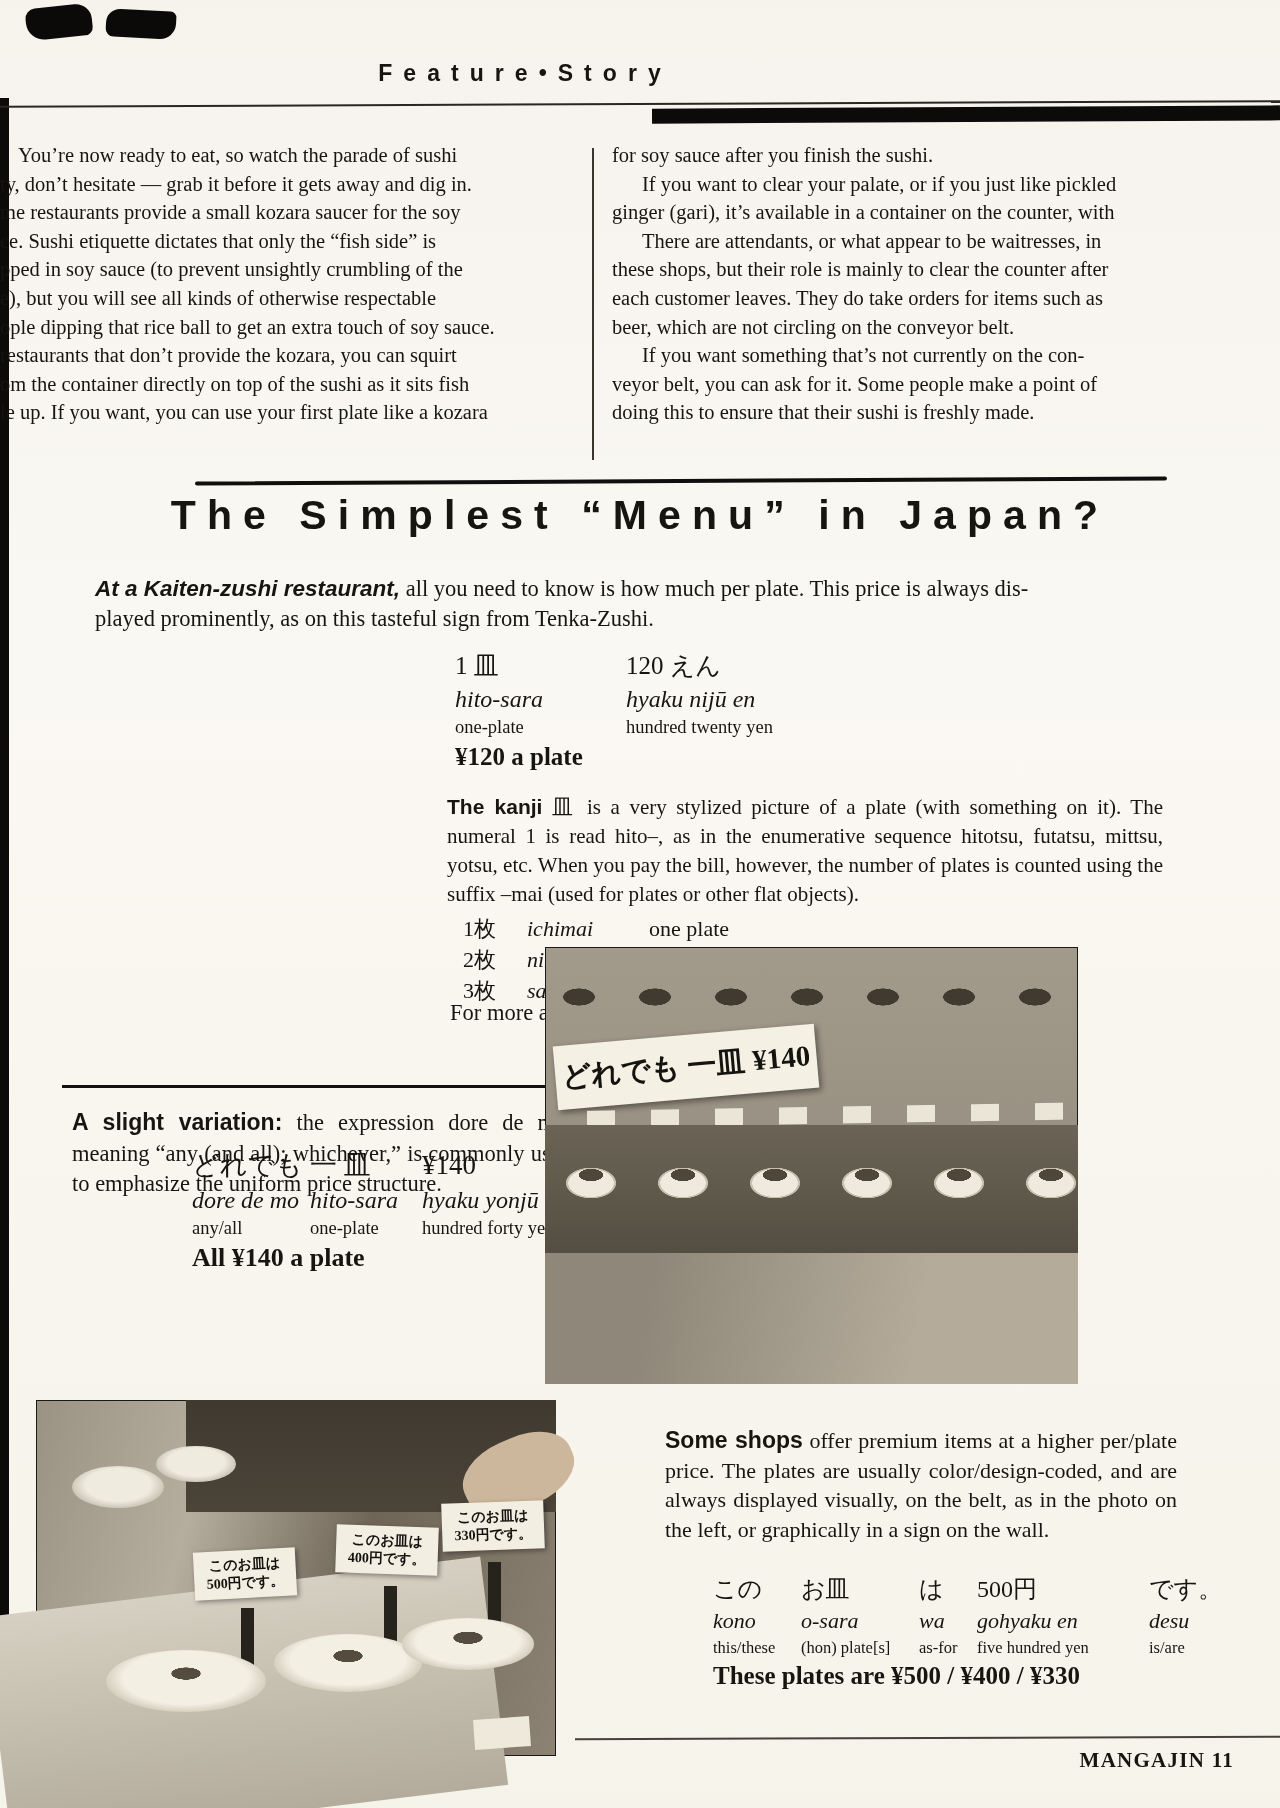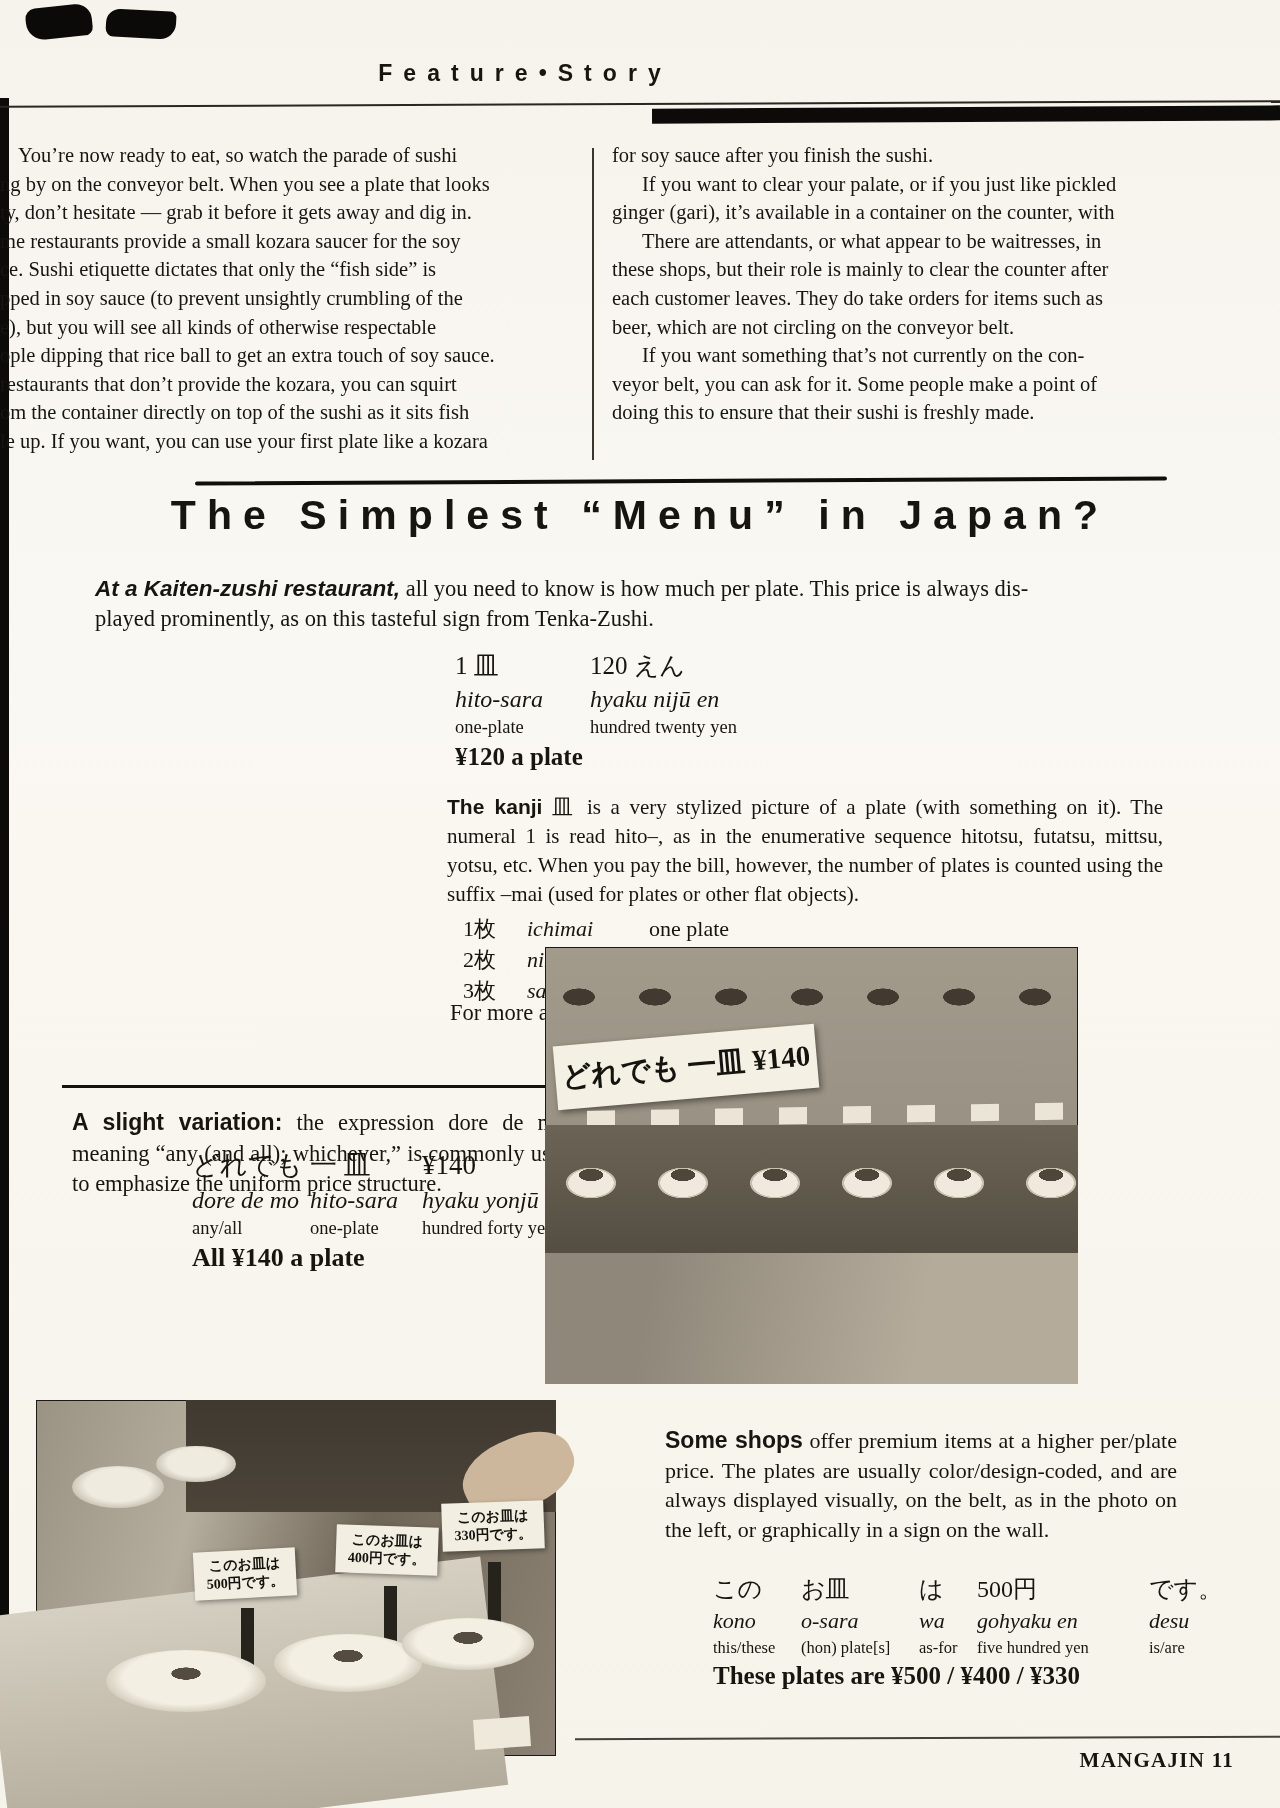--- a/index.html
+++ b/index.html
@@ -55,21 +55,21 @@
   .cA { background:radial-gradient(ellipse 34px 18px at 50% 40%, #d6cdb9 0 58%, rgba(0,0,0,0) 60%), linear-gradient(#4c463a,#36312a); }
   .cB { background:radial-gradient(ellipse 36px 20px at 50% 55%, #35302a 0 58%, rgba(0,0,0,0) 60%), linear-gradient(#cdc4b0,#b3a996); }
   .cC { background:radial-gradient(ellipse 30px 16px at 45% 45%, #c2b8a2 0 58%, rgba(0,0,0,0) 60%), linear-gradient(#5a5344,#403a30); }
   .cD { background:radial-gradient(ellipse 34px 18px at 55% 50%, #473f33 0 58%, rgba(0,0,0,0) 60%), linear-gradient(#beb5a1,#a99f8b); }
   .p1-strip1 { left:8px; top:296px; width:150px; height:13px; background:#efe9da; transform:rotate(-2.5deg); }
   .p1-strip2 { left:180px; top:272px; width:155px; height:13px; background:#efe9da; transform:rotate(-2deg); }
 
   
   .gloss .gl-row { display:grid; }
   .g120 { left:455px; top:648px; }
-  .g120 .gl-row { grid-template-columns:135px auto; }
+  .g120 .gl-row { grid-template-columns:135px auto;gap:36px; }
   .g140 { left:192px; top:1146px; }
   .g140 .gl-row { grid-template-columns:118px 112px auto; }
   .g500 { left:713px; top:1548px;margin-top:24px; }
   .g500 .gl-row { grid-template-columns:88px 118px 58px 172px auto; }
   .gl-jp { font-size:25px; line-height:35px; }
   .g140 .gl-jp { font-size:27px; line-height:38px; }
   .g500 .gl-jp { font-size:24px; line-height:34px; }
   .gl-rom { font-style:italic; font-size:24px; line-height:32px; }
   .g500 .gl-rom { font-size:22px; line-height:30px; }
   .gl-lit { font-size:18.5px; line-height:25px; }
@@ -138,21 +138,20 @@
   <div class="abs blob2"></div>
   <div class="abs edge-bar"></div>
   <div class="abs edge-blob"></div>
 
   <div class="abs feature-head">Feature•Story</div>
   <div class="abs rule-thin"></div>
   <div class="abs bar-thick"></div>
 
   <div class="abs col col-left">
     <div class="tl ind-sm">You’re now ready to eat, so watch the parade of sushi</div>
-    <div class="tl">ng by on the conveyor belt. When you see a plate that looks</div>
     <div class="tl">ty, don’t hesitate — grab it before it gets away and dig in.</div>
     <div class="tl">me restaurants provide a small kozara saucer for the soy</div>
     <div class="tl">ce. Sushi etiquette dictates that only the “fish side” is</div>
     <div class="tl">pped in soy sauce (to prevent unsightly crumbling of the</div>
     <div class="tl">e), but you will see all kinds of otherwise respectable</div>
     <div class="tl">ople dipping that rice ball to get an extra touch of soy sauce.</div>
     <div class="tl">restaurants that don’t provide the kozara, you can squirt</div>
     <div class="tl">om the container directly on top of the sushi as it sits fish</div>
     <div class="tl">le up. If you want, you can use your first plate like a kozara</div>
   </div>

